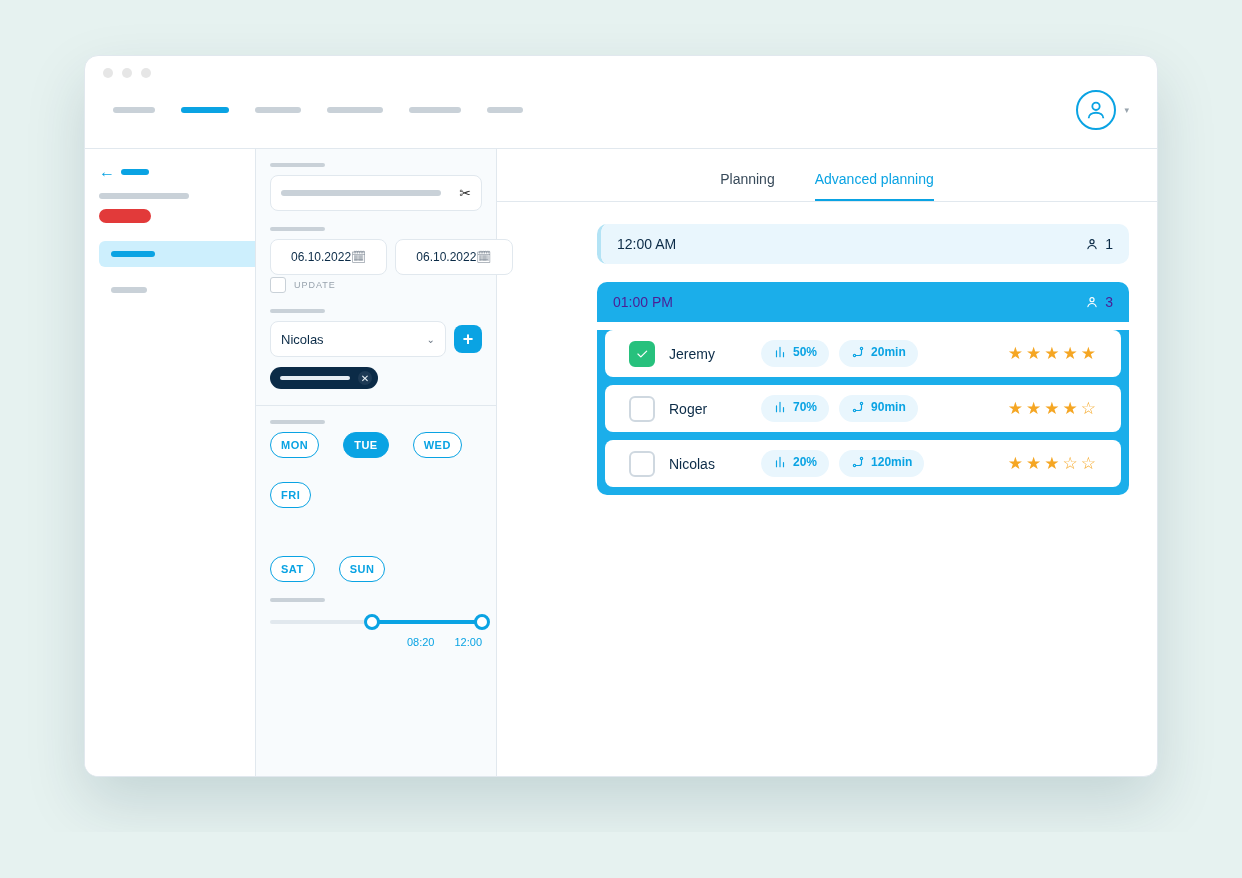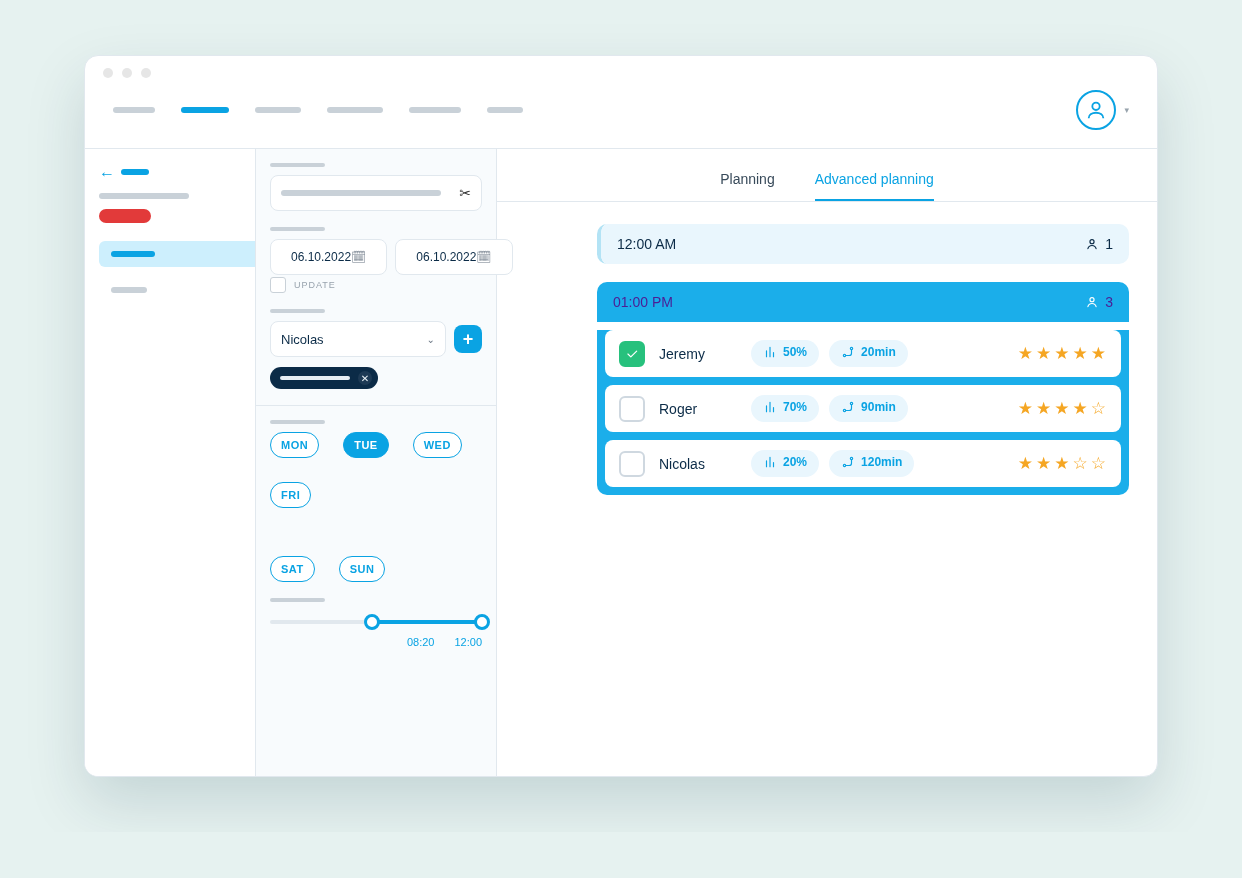--- a/index.html
+++ b/index.html
@@ -88,21 +88,21 @@
   .slot-head{display:flex;align-items:center;justify-content:space-between;padding:12px 16px;font-size:14px}
   .slot.light{border-left:4px solid var(--blue-mid)}
   .slot.light .slot-head{background:var(--blue-light);color:var(--ink)}
   .slot.active{}
   .slot.active .slot-head{background:var(--blue-bright);color:#4c1d95}
   .count{display:flex;align-items:center;gap:6px}
   .user-ico{display:inline-block;width:14px;height:14px}
   .user-ico svg{display:block}
 
   .people{background:var(--blue-bright);padding:0 8px 8px}
-  .person{background:#fff;border-radius:8px;padding:10px 14px;margin-top:8px;display:flex;align-items:center;gap:14px}
+  .person{background:#fff;border-radius:8px;padding:10px 24px;margin-top:8px;display:flex;align-items:center;gap:14px}
   .check{width:22px;height:22px;border-radius:6px;border:2px solid #cfd8e0;display:flex;align-items:center;justify-content:center;flex:0 0 auto}
   .check.on{background:var(--green);border-color:var(--green);color:#fff}
   .check.on svg{stroke:#fff}
   .pname{flex:0 0 78px;font-size:14px;color:var(--ink)}
   .badges{display:flex;gap:10px}
   .badge{background:var(--blue-light);color:var(--blue);border-radius:999px;padding:5px 12px;font-size:12px;display:flex;gap:6px;font-weight:600}
   .stars{margin-left:auto;display:flex;gap:2px;font-size:17px;letter-spacing:1px}
   .star{color:var(--gold)}
   .star.empty{color:var(--gold)}
 

